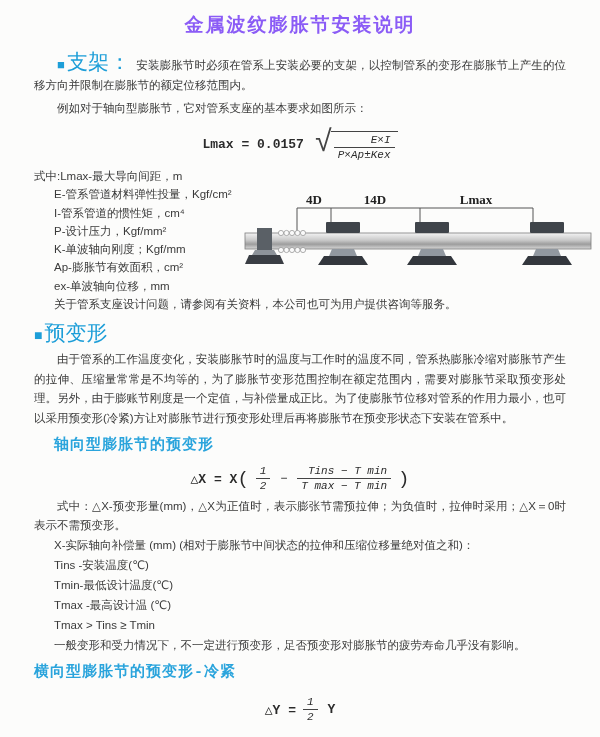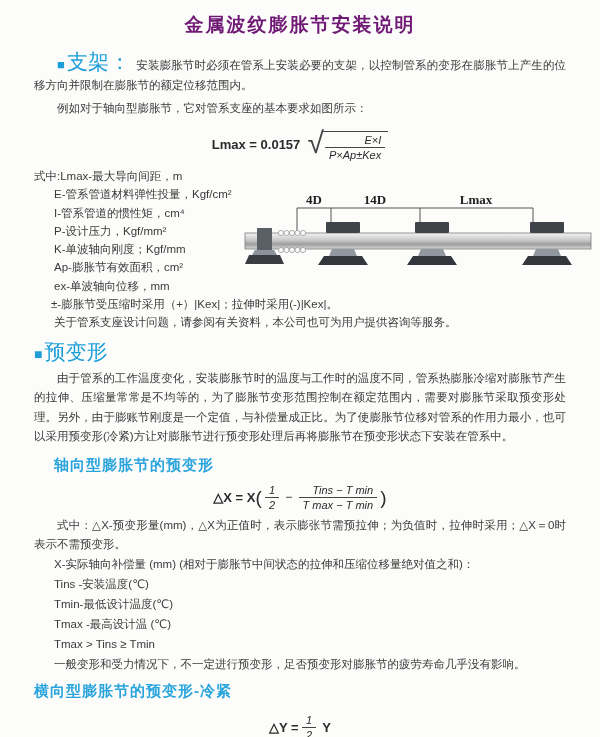--- a/index.html
+++ b/index.html
@@ -5,32 +5,32 @@
   html,body{margin:0;padding:0;}
   body{
     width:600px;height:737px;overflow:hidden;position:relative;
     background:#fcfcfb;color:#3a3a3a;
     font-family:"Liberation Sans","DejaVu Sans",sans-serif;
     font-size:11.5px;line-height:19px;
   }
   .page{padding:0 34px;}
   .title{
     padding-top:13px;text-align:center;font-size:19px;font-weight:bold;
-    color:#701a75;letter-spacing:2px;line-height:24px;
+    color:#8b5cf6;letter-spacing:2px;line-height:24px;
   }
   .para{text-indent:2em;text-align:justify;margin:0;}
   .p1{margin-top:15px;line-height:20px;}
   .p2{margin-top:3px;line-height:20px;}
   .marker{color:#1d9ed8;font-size:13px;margin-right:2px;vertical-align:0px;}
   .sec-label{color:#1d9ed8;font-size:21px;margin-right:6px;}
   .sec-head{margin-top:9px;line-height:22px;}
   .sec-head .marker{font-size:14px;}
   
   .formula-row{
-    text-align:center;font-family:Liberation Sans, sans-serif;
+    text-align:center;font-family:Liberation Mono, monospace;
     color:#2b2b2b;
   }
   .f1{margin:9px 0 6px;line-height:normal;}
   .f-lhs{font-weight:bold;font-size:13px;vertical-align:middle;}
   .frac{display:inline-block;vertical-align:middle;text-align:right;
         font-size:11px;line-height:12px;font-style:italic;}
   .frac .num{display:block;padding:0 4px 1px;border-bottom:1px solid #444;}
   .frac .den{display:block;padding:1px 4px 0;}
   .radical{display:inline-flex;align-items:flex-start;vertical-align:middle;margin-left:4px;}
   .radical .rsign{font-size:30px;line-height:26px;font-style:normal;
@@ -41,21 +41,21 @@
   .paren{font-size:19px;vertical-align:middle;font-weight:normal;color:#2b2b2b;}
   .fy{margin:13px 0 10px;line-height:normal;}
   .f-rhs{font-weight:bold;font-size:13px;vertical-align:middle;margin-left:3px;}
   .minus{vertical-align:middle;font-size:12px;margin:0 3px;}
   
   .defs{margin-top:5px;line-height:18.3px;}
   .defs .ind{margin-left:20px;}
   .defs .pm{margin-left:17px;}
   .sub-head{
     color:#2aa4dc;font-size:15px;font-weight:bold;letter-spacing:1px;
-    margin-top:8px;line-height:20px;
+    margin-top:8px;line-height:20px;font-family:Liberation Mono, monospace;
   }
   .sub-head.ind{margin-left:20px;}
   .body-para{margin-top:3px;line-height:19.5px;}
   .explain{margin-top:5px;line-height:19px;}
   .vlist{margin-top:2px;}
   .vlist div{margin-left:20px;line-height:17.5px;margin-bottom:2.5px;}
   
   .diagram{position:absolute;left:243px;top:192px;width:352px;height:94px;}
   .dim-label{font-family:"Liberation Serif","DejaVu Serif",serif;font-weight:bold;
              font-size:13px;fill:#222;}
@@ -85,21 +85,20 @@
   </div>
 
   <div class="defs">
     <div>式中:Lmax-最大导向间距，m</div>
     <div class="ind">E-管系管道材料弹性投量，Kgf/cm²</div>
     <div class="ind">I-管系管道的惯性矩，cm⁴</div>
     <div class="ind">P-设计压力，Kgf/mm²</div>
     <div class="ind">K-单波轴向刚度；Kgf/mm</div>
     <div class="ind">Ap-膨胀节有效面积，cm²</div>
     <div class="ind">ex-单波轴向位移，mm</div>
-    <div class="pm">±-膨胀节受压缩时采用（+）|Kex|；拉伸时采用(-)|Kex|。</div>
     <div class="ind">关于管系支座设计问题，请参阅有关资料，本公司也可为用户提供咨询等服务。</div>
   </div>
 
   <div class="sec-head"><span class="marker">■</span><span class="sec-label">预变形</span></div>
 
   <p class="para body-para">由于管系的工作温度变化，安装膨胀节时的温度与工作时的温度不同，管系热膨胀冷缩对膨胀节产生的拉伸、压缩量常常是不均等的，为了膨胀节变形范围控制在额定范围内，需要对膨胀节采取预变形处理。另外，由于膨账节刚度是一个定值，与补偿量成正比。为了使膨胀节位移对管系的作用力最小，也可以采用预变形(冷紧)方让对膨胀节进行预变形处理后再将膨胀节在预变形状态下安装在管系中。</p>
 
   <div class="sub-head ind">轴向型膨胀节的预变形</div>
 
   <div class="formula-row fx">

